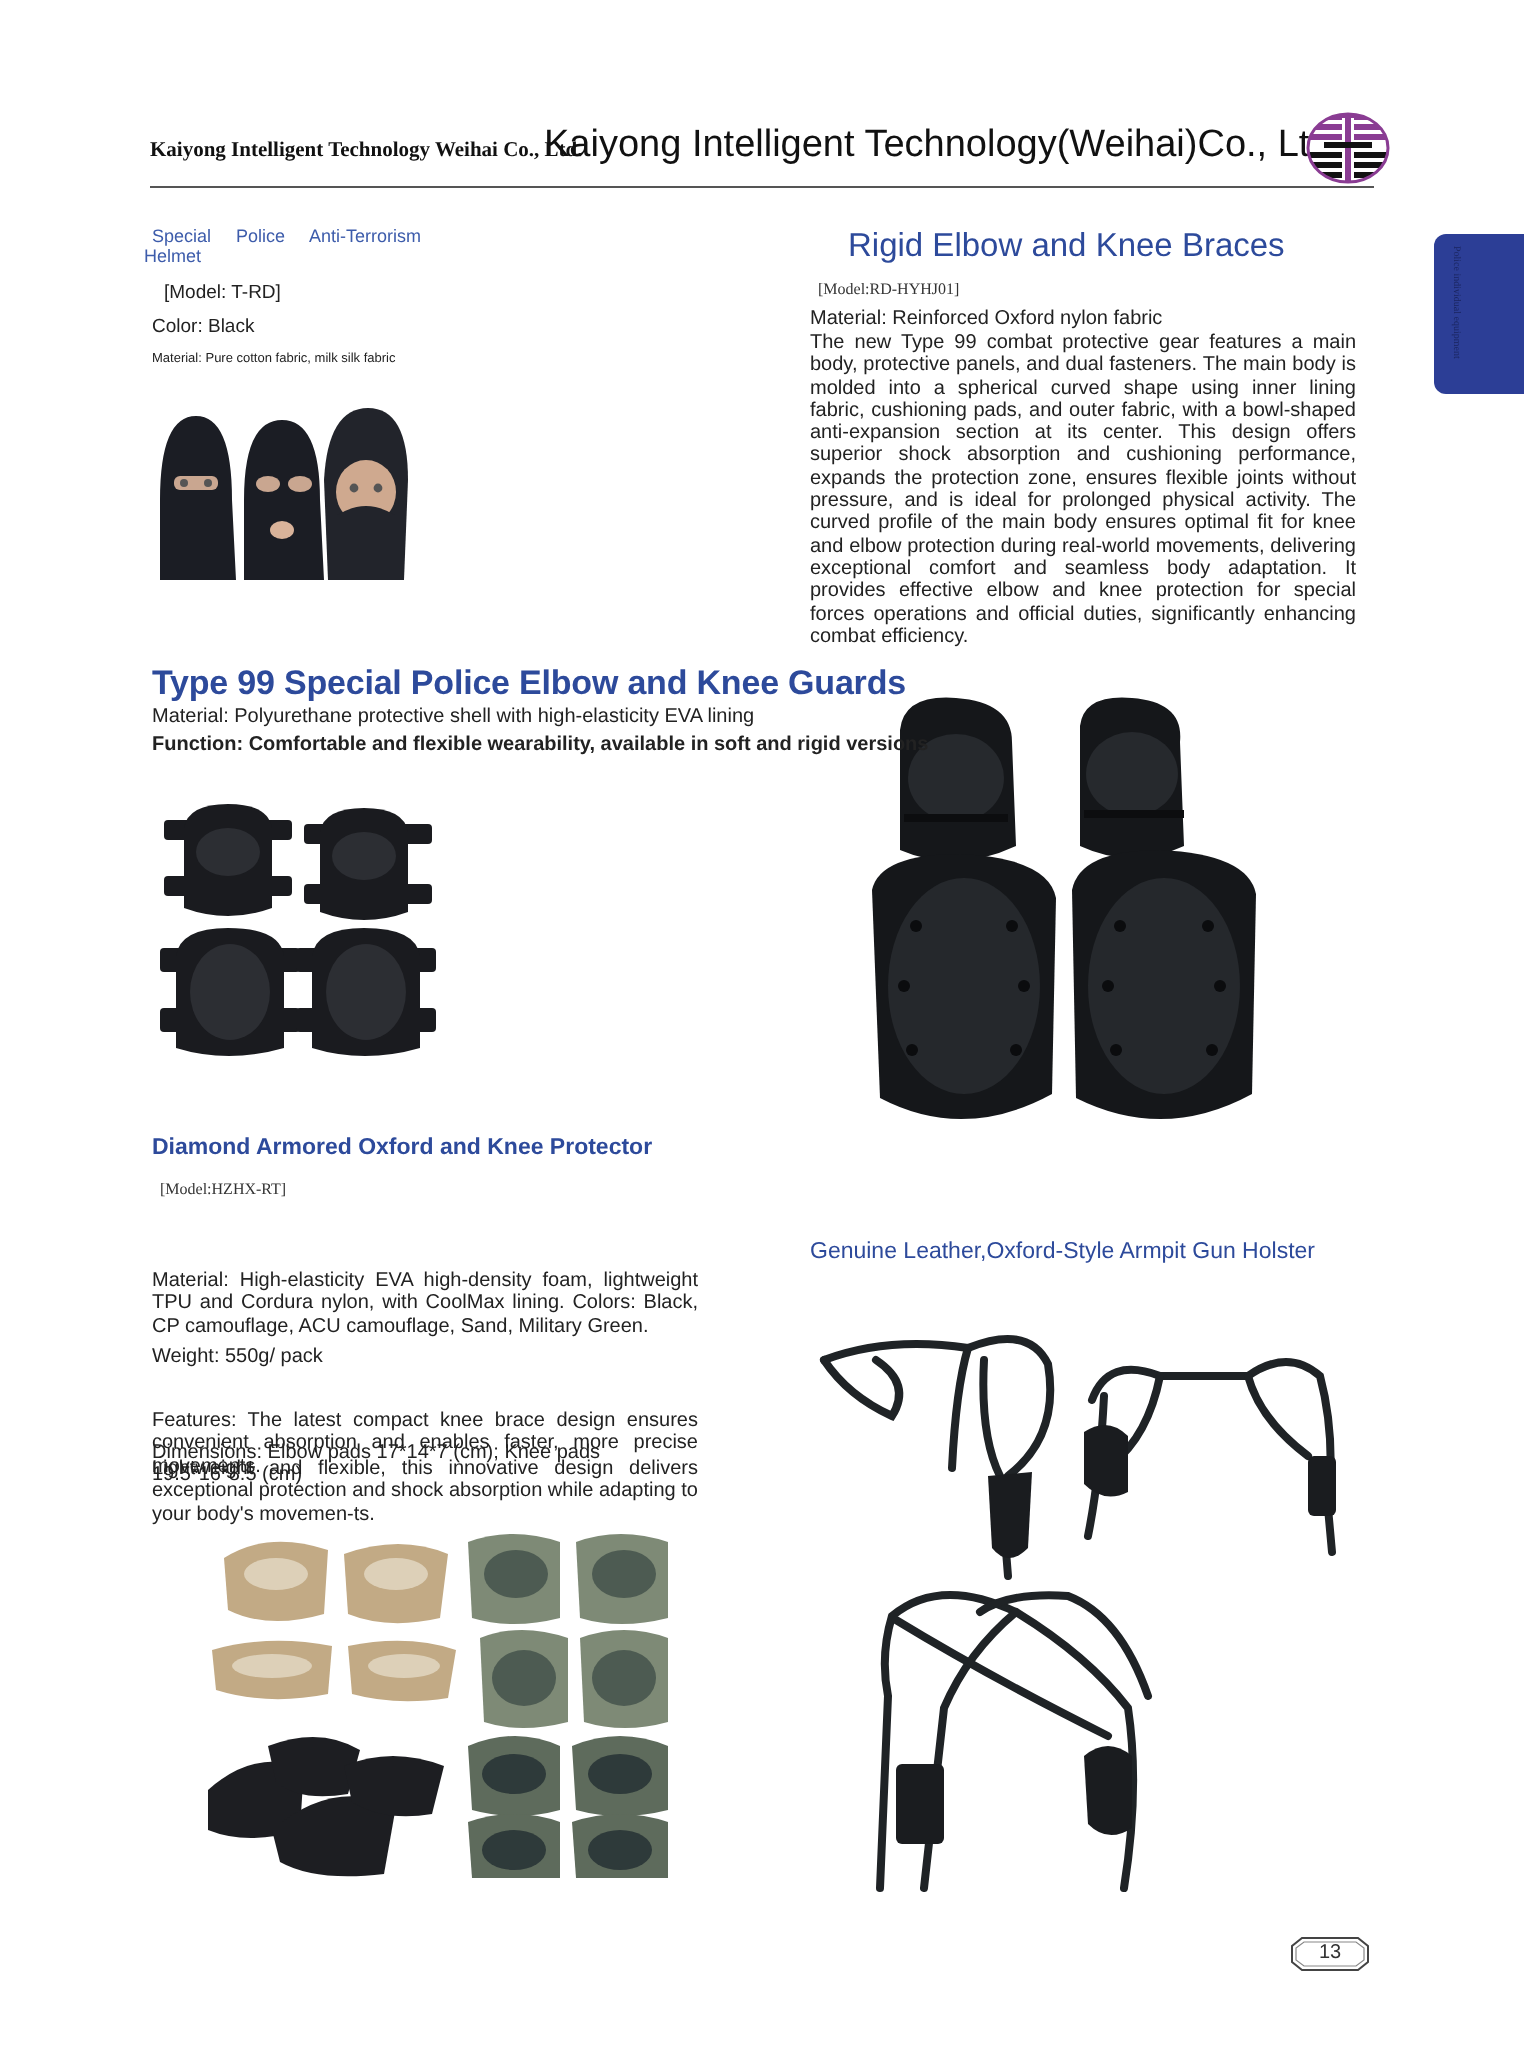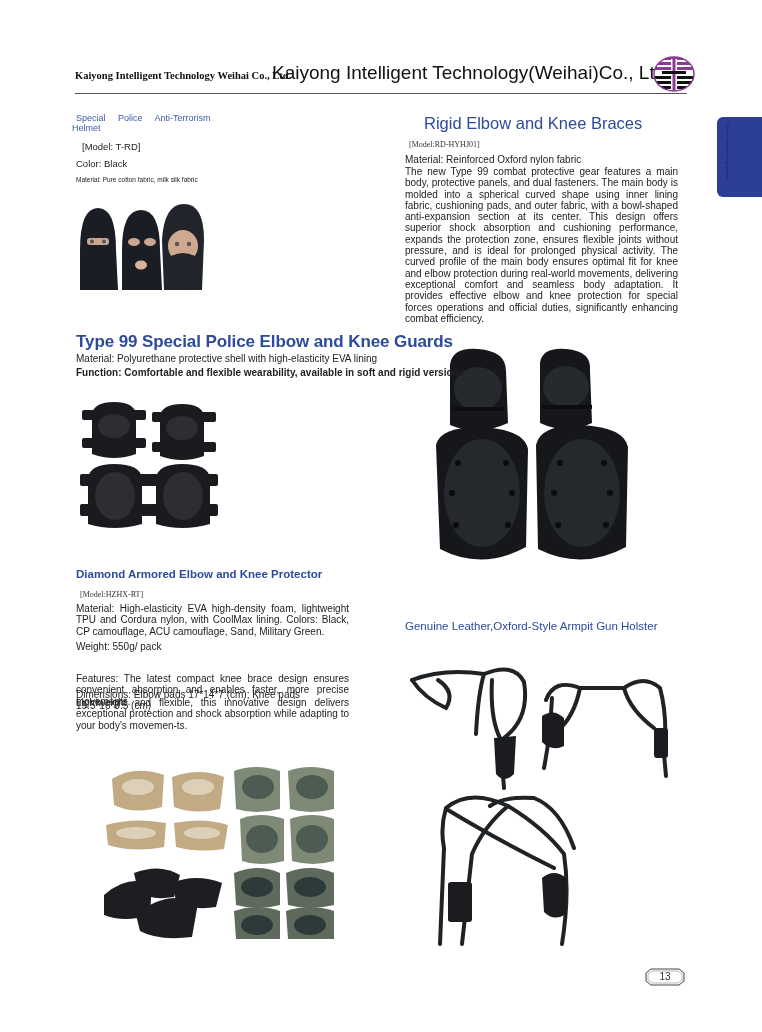--- a/index.html
+++ b/index.html
@@ -34,21 +34,21 @@
   .desc-r { left: 405px; top: 166px; width: 273px; }
 
   
   .title-3 { left: 76px; top: 332px; font-size: 17px; font-weight: bold; color: #2d4a9b; letter-spacing: -0.1px; white-space: nowrap; }
   .mat-3 { left: 76px; top: 353px; white-space: nowrap; }
   .fn-3 { left: 76px; top: 367px; white-space: nowrap; font-weight: bold; }
 
   
   .title-4 { left: 76px; top: 568px; font-size: 11.5px; font-weight: bold; color: #2d4a9b; white-space: nowrap; }
   .model-4 { left: 80px; top: 590px; font-family: "Liberation Serif", serif; font-size: 8px; color: #333; }
-  .p4 { left: 76px; width: 273px; }
+  .p4 { left: 76px; width: 273px; margin-top: 32px; }
 
   
   .title-5 { left: 405px; top: 620px; font-size: 11.5px; color: #2d4a9b; white-space: nowrap; }
 
   
   .pgnum { left: 645px; top: 968px; width: 40px; height: 18px; }
   .pgnum-text { position: absolute; left: 0; top: 3px; width: 40px; text-align: center; font-size: 10px; color: #333; }
 
   
   .img { position: absolute; }
@@ -163,21 +163,21 @@
     <path d="M76,76 Q78,62 102,62 Q128,62 130,76 L130,122 Q102,130 76,122 Z"></path>
   </g>
   <g fill="#2c2e33">
     <ellipse cx="34" cy="24" rx="16" ry="12"></ellipse>
       <ellipse cx="102" cy="26" rx="16" ry="12"></ellipse>
     <ellipse cx="35" cy="94" rx="20" ry="24"></ellipse>
       <ellipse cx="103" cy="94" rx="20" ry="24"></ellipse>
   </g>
 </svg>
 
-<div class="abs title-4">Diamond Armored Elbow and Knee Protector</div>
+<div class="abs title-4">Diamond Armored Oxford and Knee Protector</div>
 <div class="abs model-4">[Model:HZHX-RT]</div>
 <div class="abs t-sm justify p4" style="top:603px">Material: High-elasticity EVA high-density foam, lightweight TPU and Cordura nylon, with CoolMax lining. Colors: Black, CP camouflage, ACU camouflage, Sand, Military Green.</div>
 <div class="abs t-sm p4" style="top:641px">Weight: 550g/ pack</div>
 <div class="abs t-sm p4" style="top:689px">Dimensions: Elbow pads 17*14*7 (cm); Knee pads 19.5*16*8.5 (cm)</div>
 <div class="abs t-sm justify p4" style="top:673px">Features: The latest compact knee brace design ensures convenient absorption and enables faster, more precise movements.</div>
 <div class="abs t-sm justify p4" style="top:697px">Lightweight and flexible, this innovative design delivers exceptional protection and shock absorption while adapting to your body's movemen-ts.</div>
 <svg class="img" style="left:104px;top:765px;width:240px;height:175px" viewBox="0 0 240 175">
 
   <g fill="#c2aa85">
       <path d="M8,14 Q30,0 60,10 L58,42 Q30,50 10,40 Z"></path>

